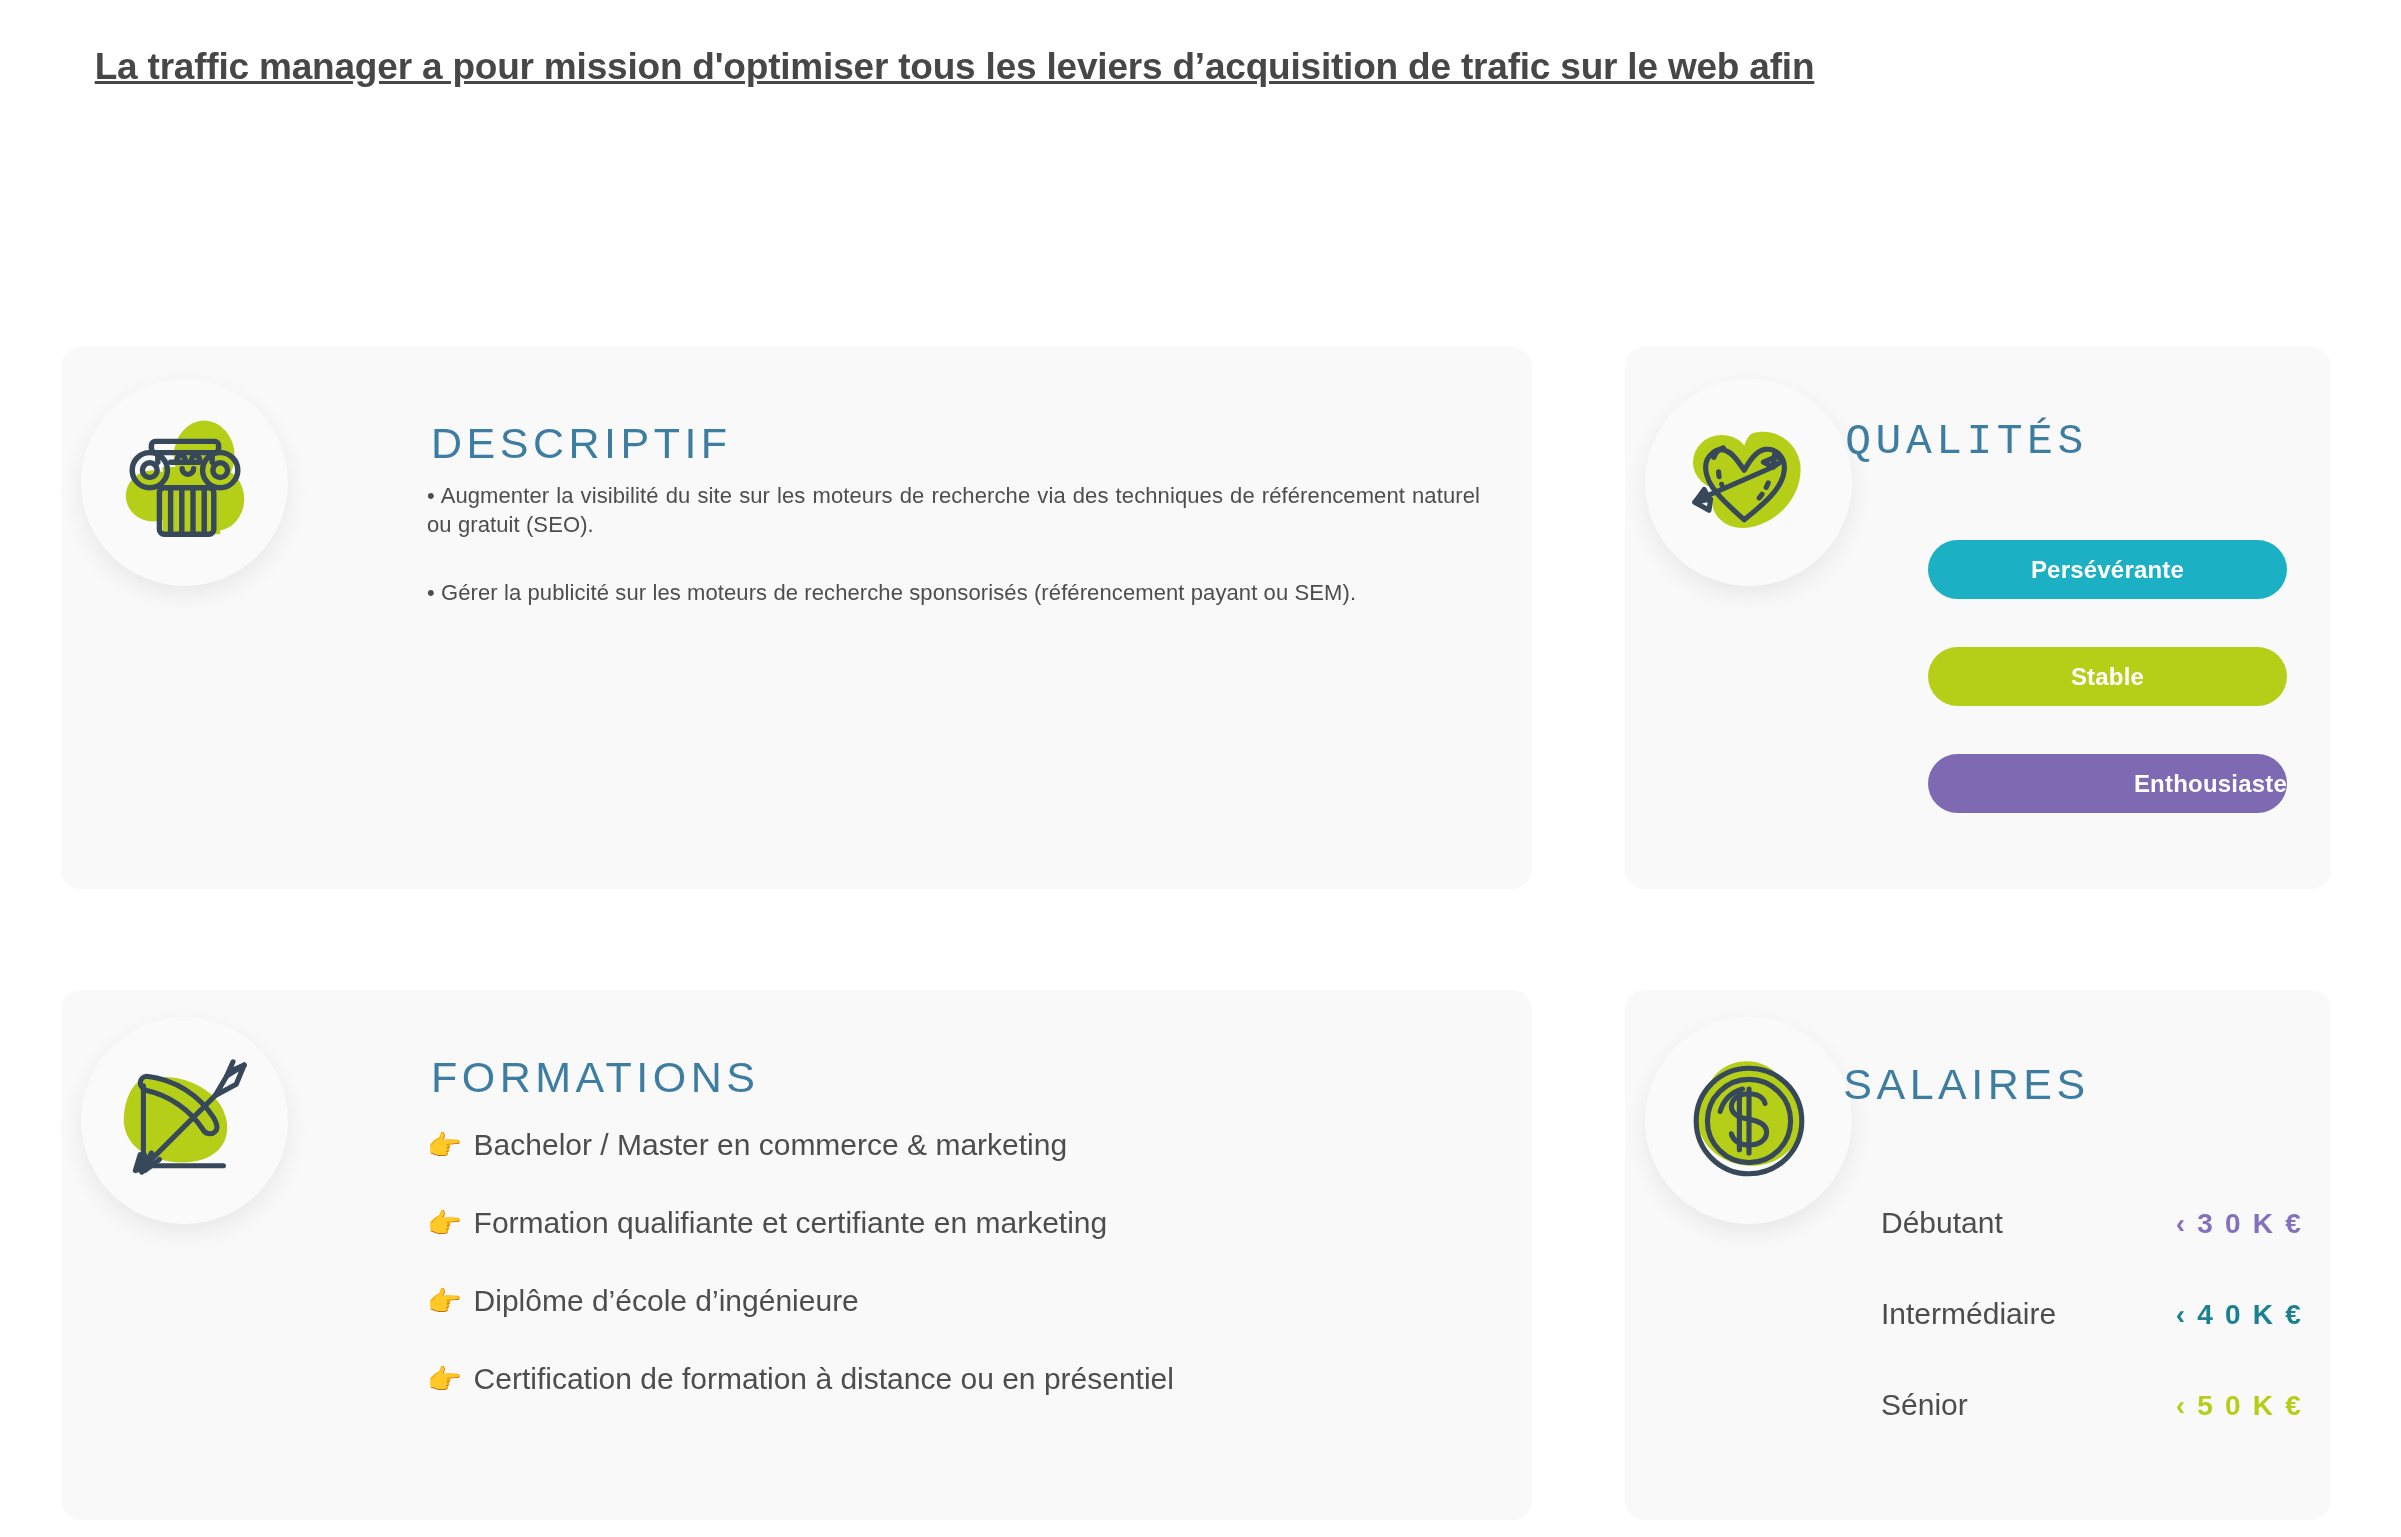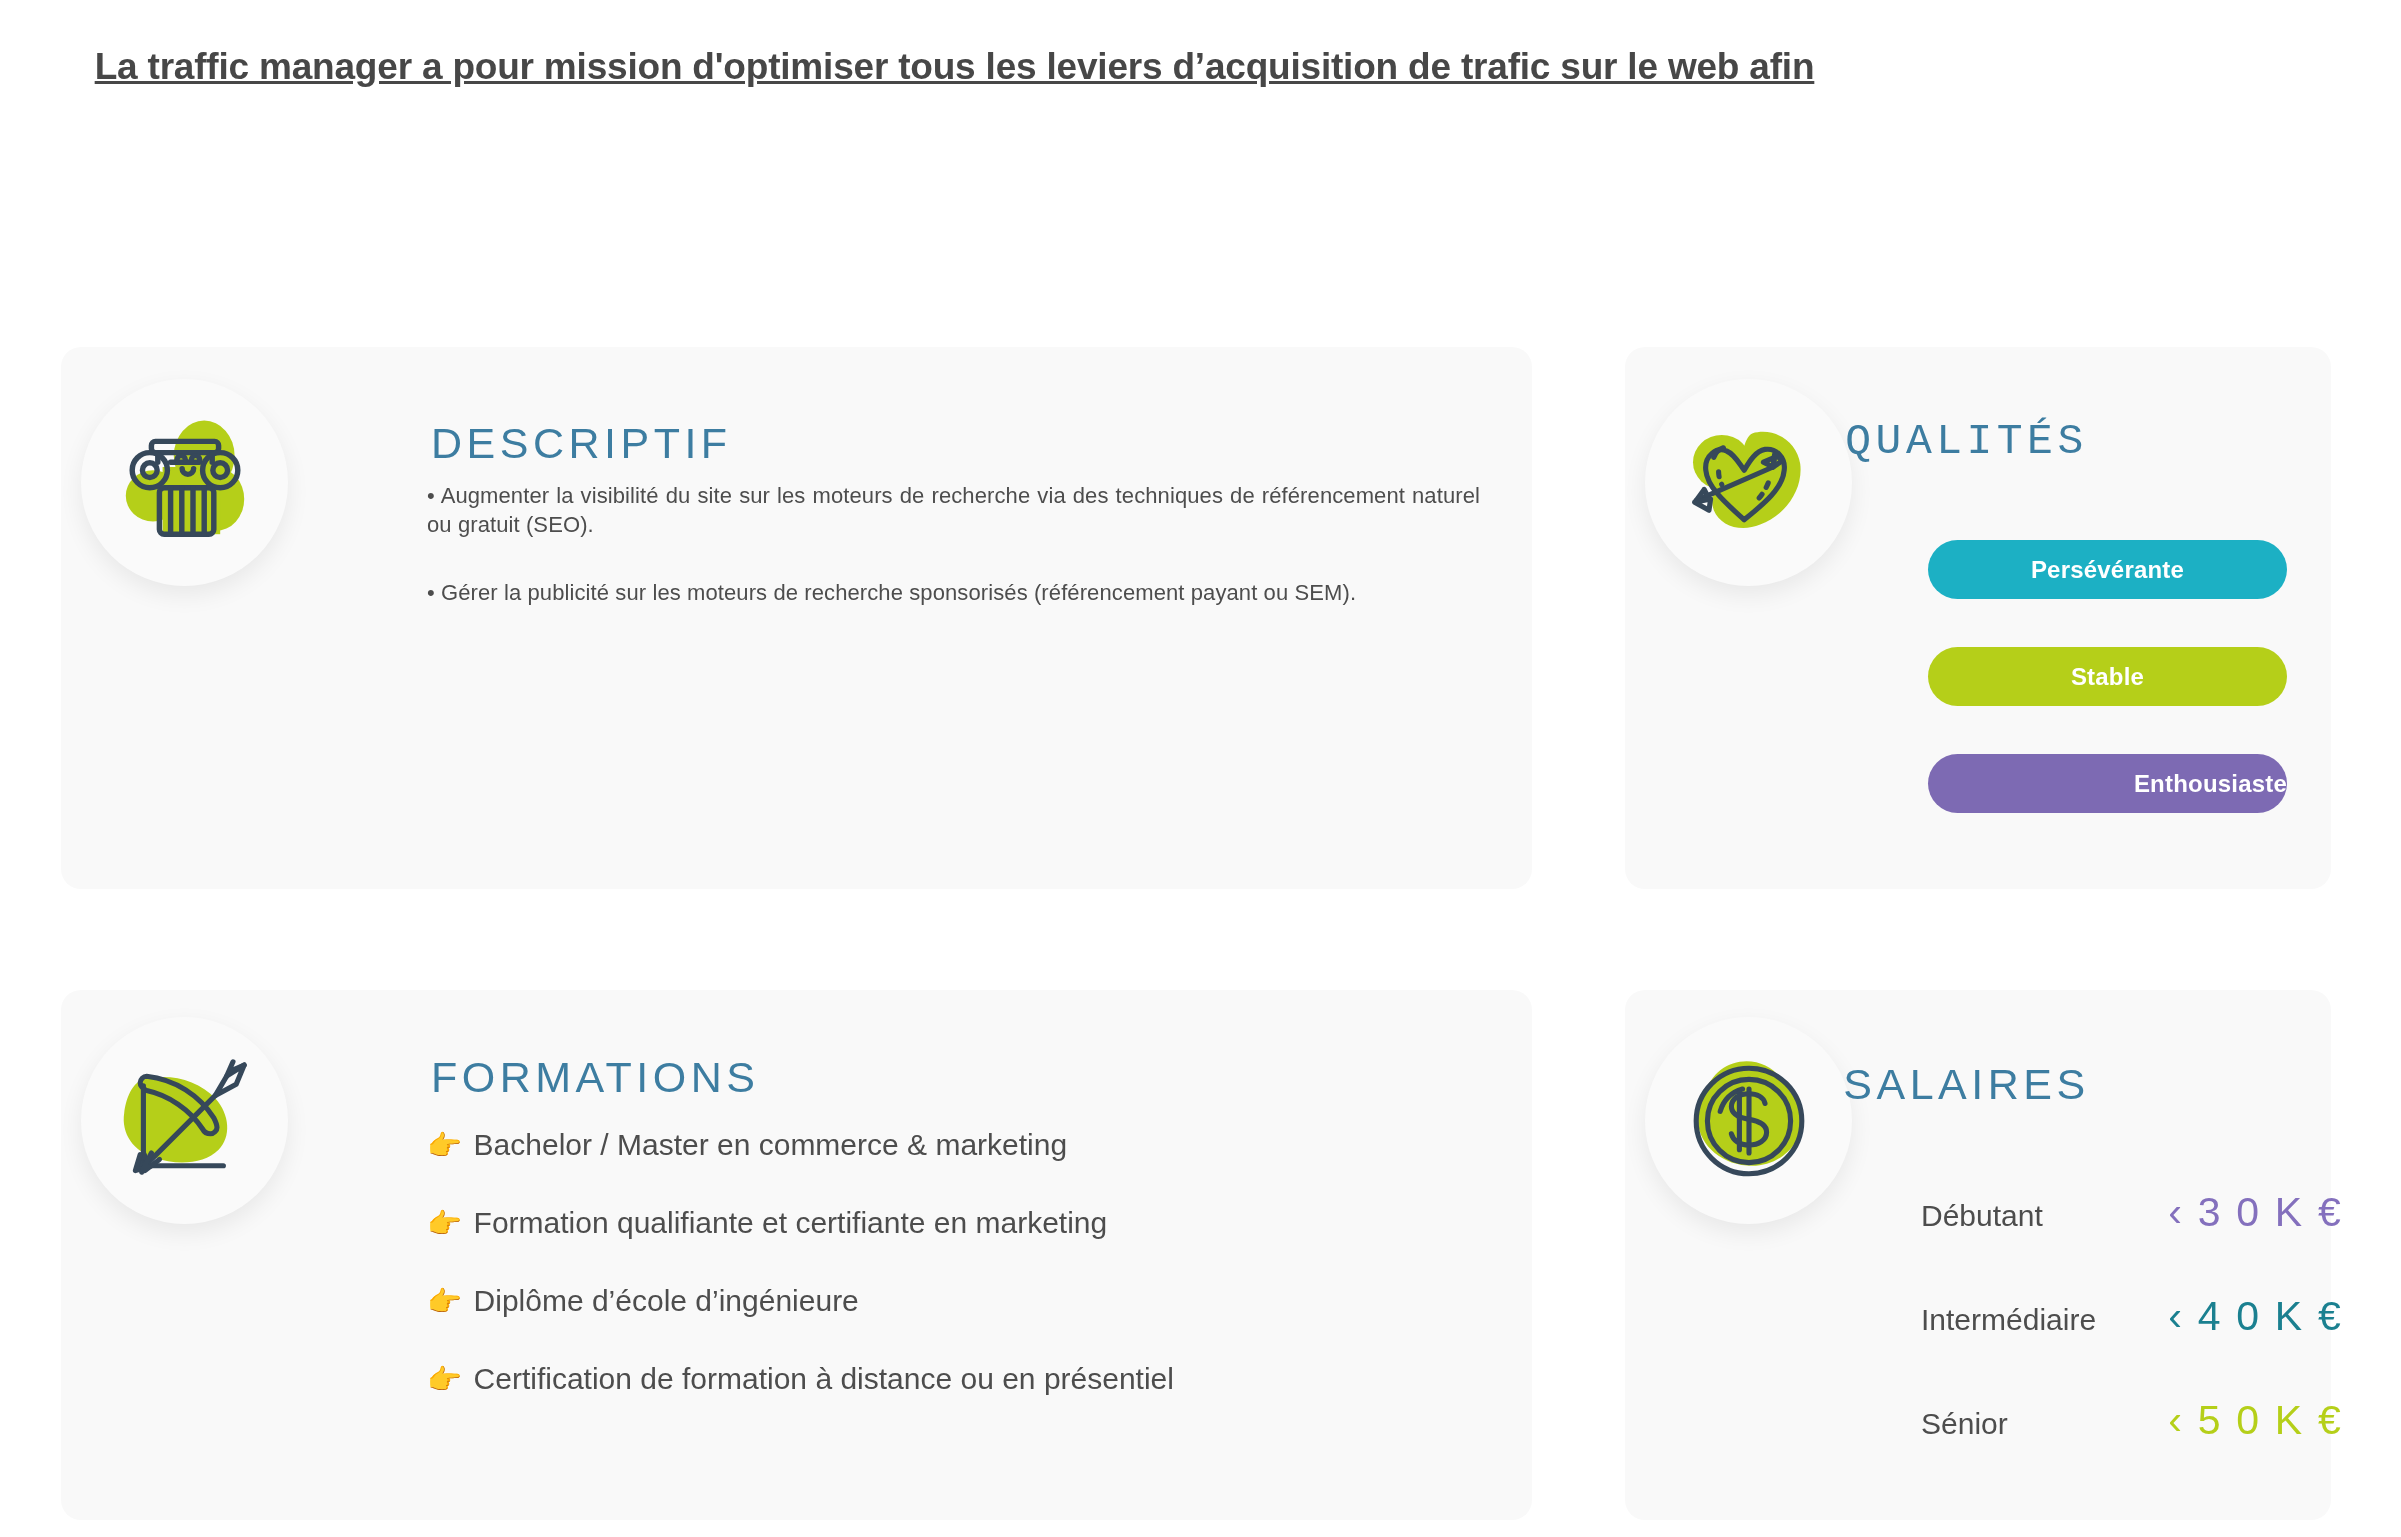--- a/index.html
+++ b/index.html
@@ -143,39 +143,38 @@
   .form-bullet {
     font-size: 28px;
     margin-right: 11.7px;
     line-height: 1;
   }
 
   
   .salary-list {
     position: absolute;
     left: 256px;
-    top: 199px;
+    top: 216px;
     width: 422px;
-    margin-left: 40px;
   }
   .salary-row {
     display: flex;
     align-items: baseline;
     justify-content: space-between;
     margin-bottom: 57px;
   }
   .salary-row:last-child { margin-bottom: 0; }
   .salary-label {
     color: #4d4d4d;
     font-size: 30px;
     white-space: nowrap;
   }
   .salary-value {
-    font-size: 41px;
-    font-weight: normal;
+    font-size: 28px;
+    font-weight: bold;
     letter-spacing: 2.2px;
     white-space: nowrap;
   }
 </style>
 </head>
 <body>
 
 <div class="intro">
   <span class="intro-line">La traffic manager a pour mission d'optimiser tous les leviers d’acquisition de trafic sur le web afin</span>
 </div>

